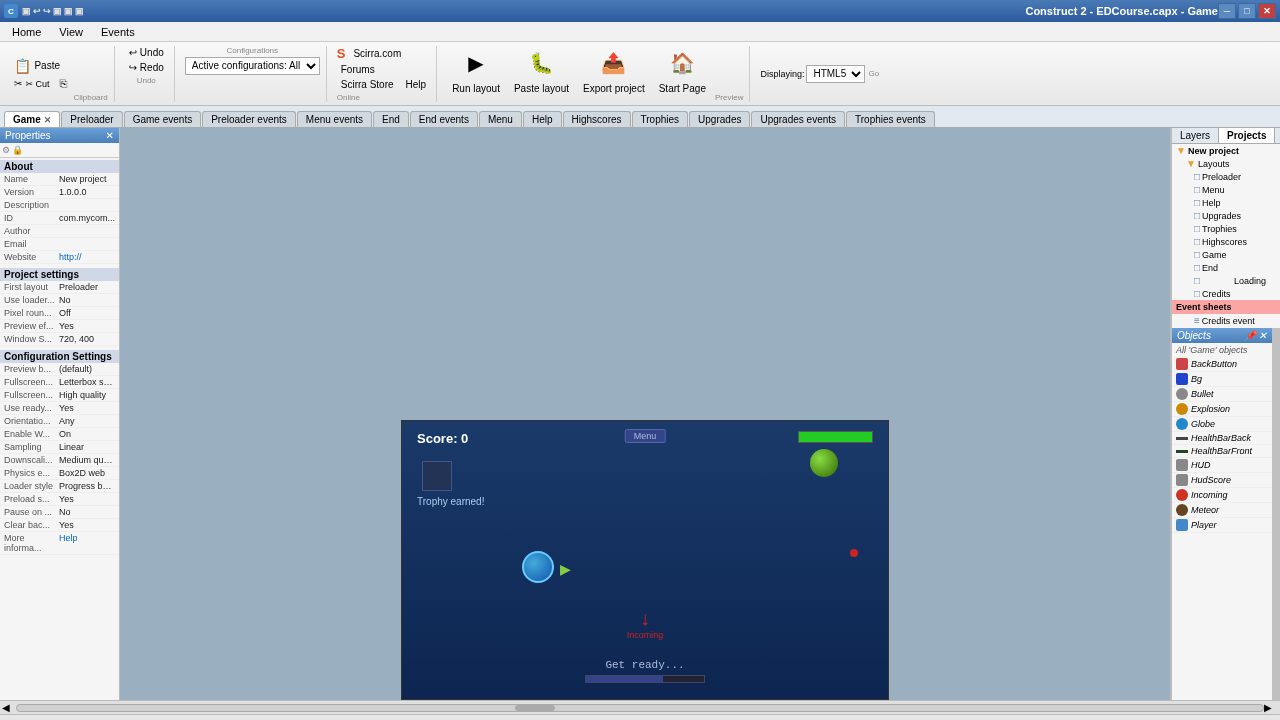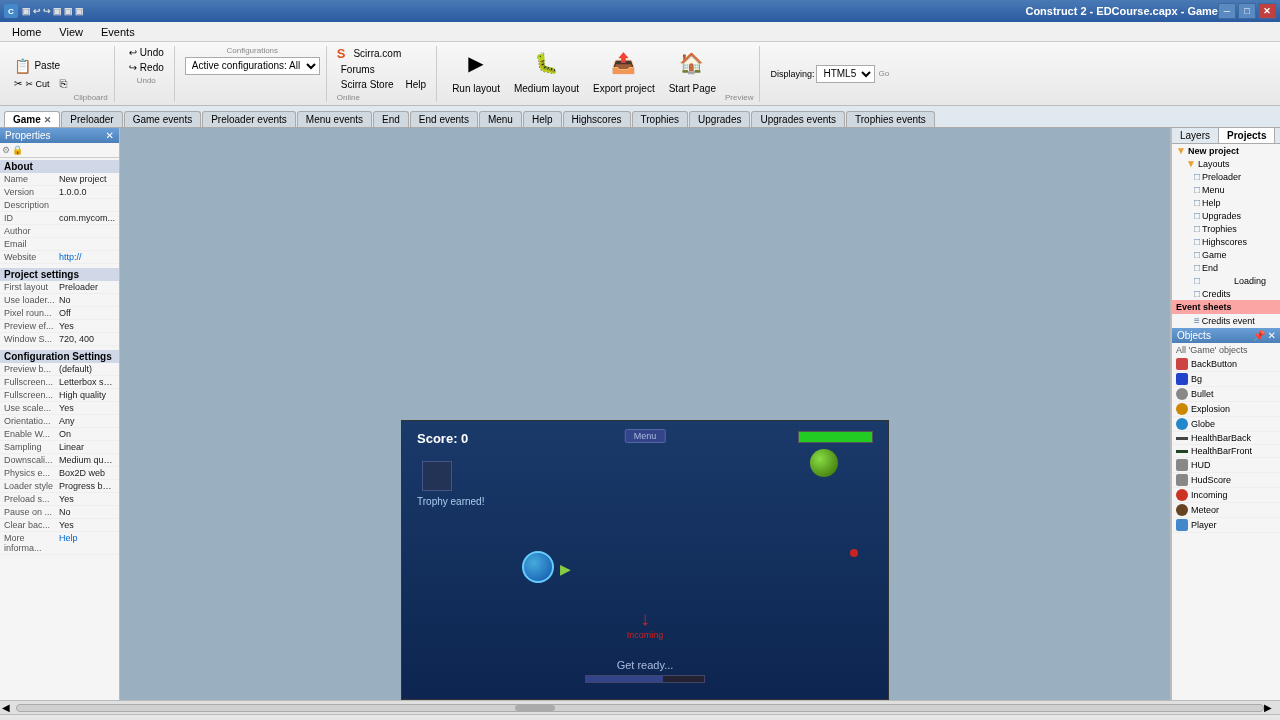--- a/index.html
+++ b/index.html
@@ -264,21 +264,21 @@
       top: 128px;
       right: 30px;
     }
     .get-ready-text {
       position: absolute;
       bottom: 28px;
       left: 50%;
       transform: translateX(-50%);
       color: #aabbdd;
       font-size: 11px;
-      font-family: Liberation Sans, sans-serif;
+      font-family: Liberation Mono, monospace;
       white-space: nowrap;
     }
     .progress-bar-bg {
       position: absolute;
       bottom: 16px;
       left: 50%;
       transform: translateX(-50%);
       width: 120px;
       height: 8px;
       background: #223;
@@ -499,21 +499,21 @@
     <div style="font-size:8px;color:#888;">Online</div>
   </div>
 
   <div class="toolbar-section" style="gap:4px;">
     <div class="toolbar-btn">
       <span class="icon">▶</span>
       <span class="lbl">Run layout</span>
     </div>
     <div class="toolbar-btn">
       <span class="icon">🐛</span>
-      <span class="lbl">Medium layout</span>
+      <span class="lbl">Paste layout</span>
     </div>
     <div class="toolbar-btn">
       <span class="icon">📤</span>
       <span class="lbl">Export project</span>
     </div>
     <div class="toolbar-btn">
       <span class="icon">🏠</span>
       <span class="lbl">Start Page</span>
     </div>
     <div style="font-size:8px;color:#888;align-self:flex-end;">Preview</div>
@@ -648,21 +648,21 @@
         </div>
       <div class="props-row">
           <span class="props-label">Fullscreen...</span>
           <span class="props-value">Letterbox scale</span>
         </div>
       <div class="props-row">
           <span class="props-label">Fullscreen...</span>
           <span class="props-value">High quality</span>
         </div>
       <div class="props-row">
-          <span class="props-label">Use scale...</span>
+          <span class="props-label">Use ready...</span>
           <span class="props-value">Yes</span>
         </div>
       <div class="props-row">
           <span class="props-label">Orientatio...</span>
           <span class="props-value">Any</span>
         </div>
       <div class="props-row">
           <span class="props-label">Enable W...</span>
           <span class="props-value">On</span>
         </div>
@@ -801,21 +801,21 @@
           <span class="indent2"></span>
           <span class="file-icon">≡</span>
           <span style="font-size:9px;">Credits event</span>
         </div>
       <div class="tree-item">
           <span class="indent2"></span>
         </div>
 
     </div>
 
-    <div id="objects-panel" style="flex:1;width:110px;overflow-y:auto;">
+    <div id="objects-panel" style="flex:1;width:101px;overflow-y:auto;font-style:italic;">
       <div class="panel-header">
         <span>Objects</span>
         <span style="display:flex;gap:2px;">
           <span style="cursor:pointer;">📌</span>
           <span style="cursor:pointer;">✕</span>
         </span>
       </div>
       <div class="obj-filter">All 'Game' objects</div>
       <div class="obj-item">
         <div class="obj-color" style="background:#cc4444;"></div>

